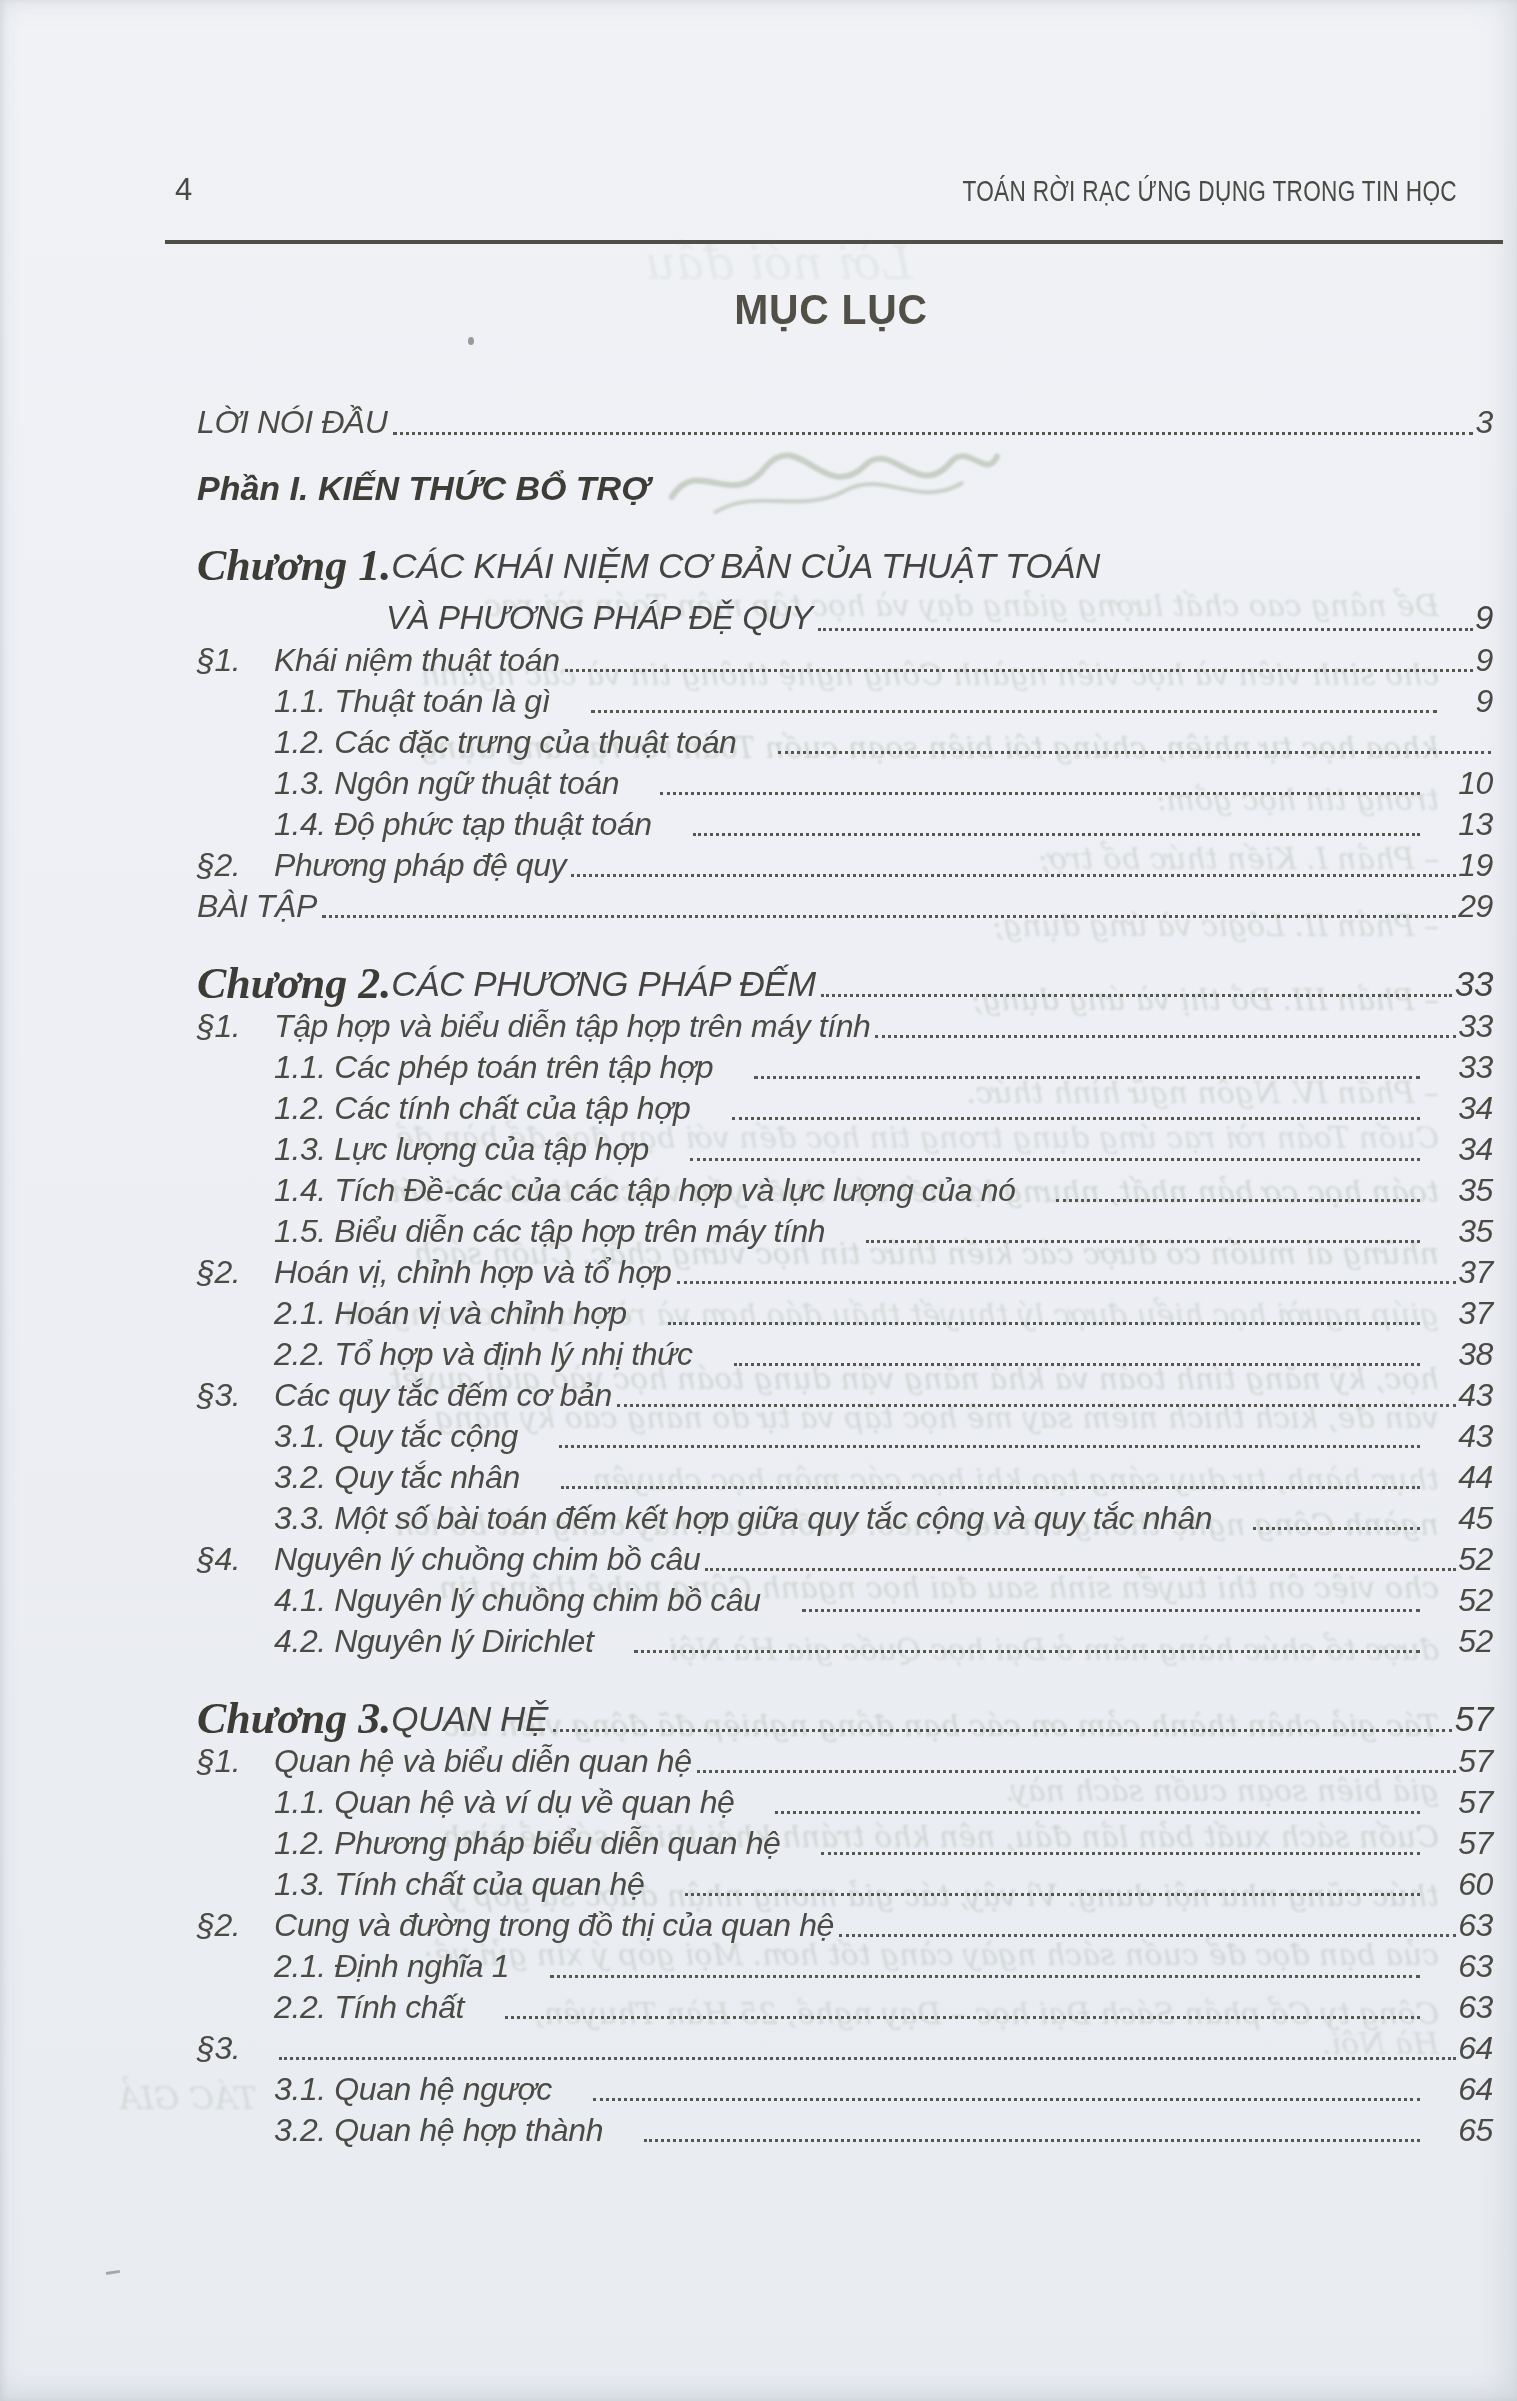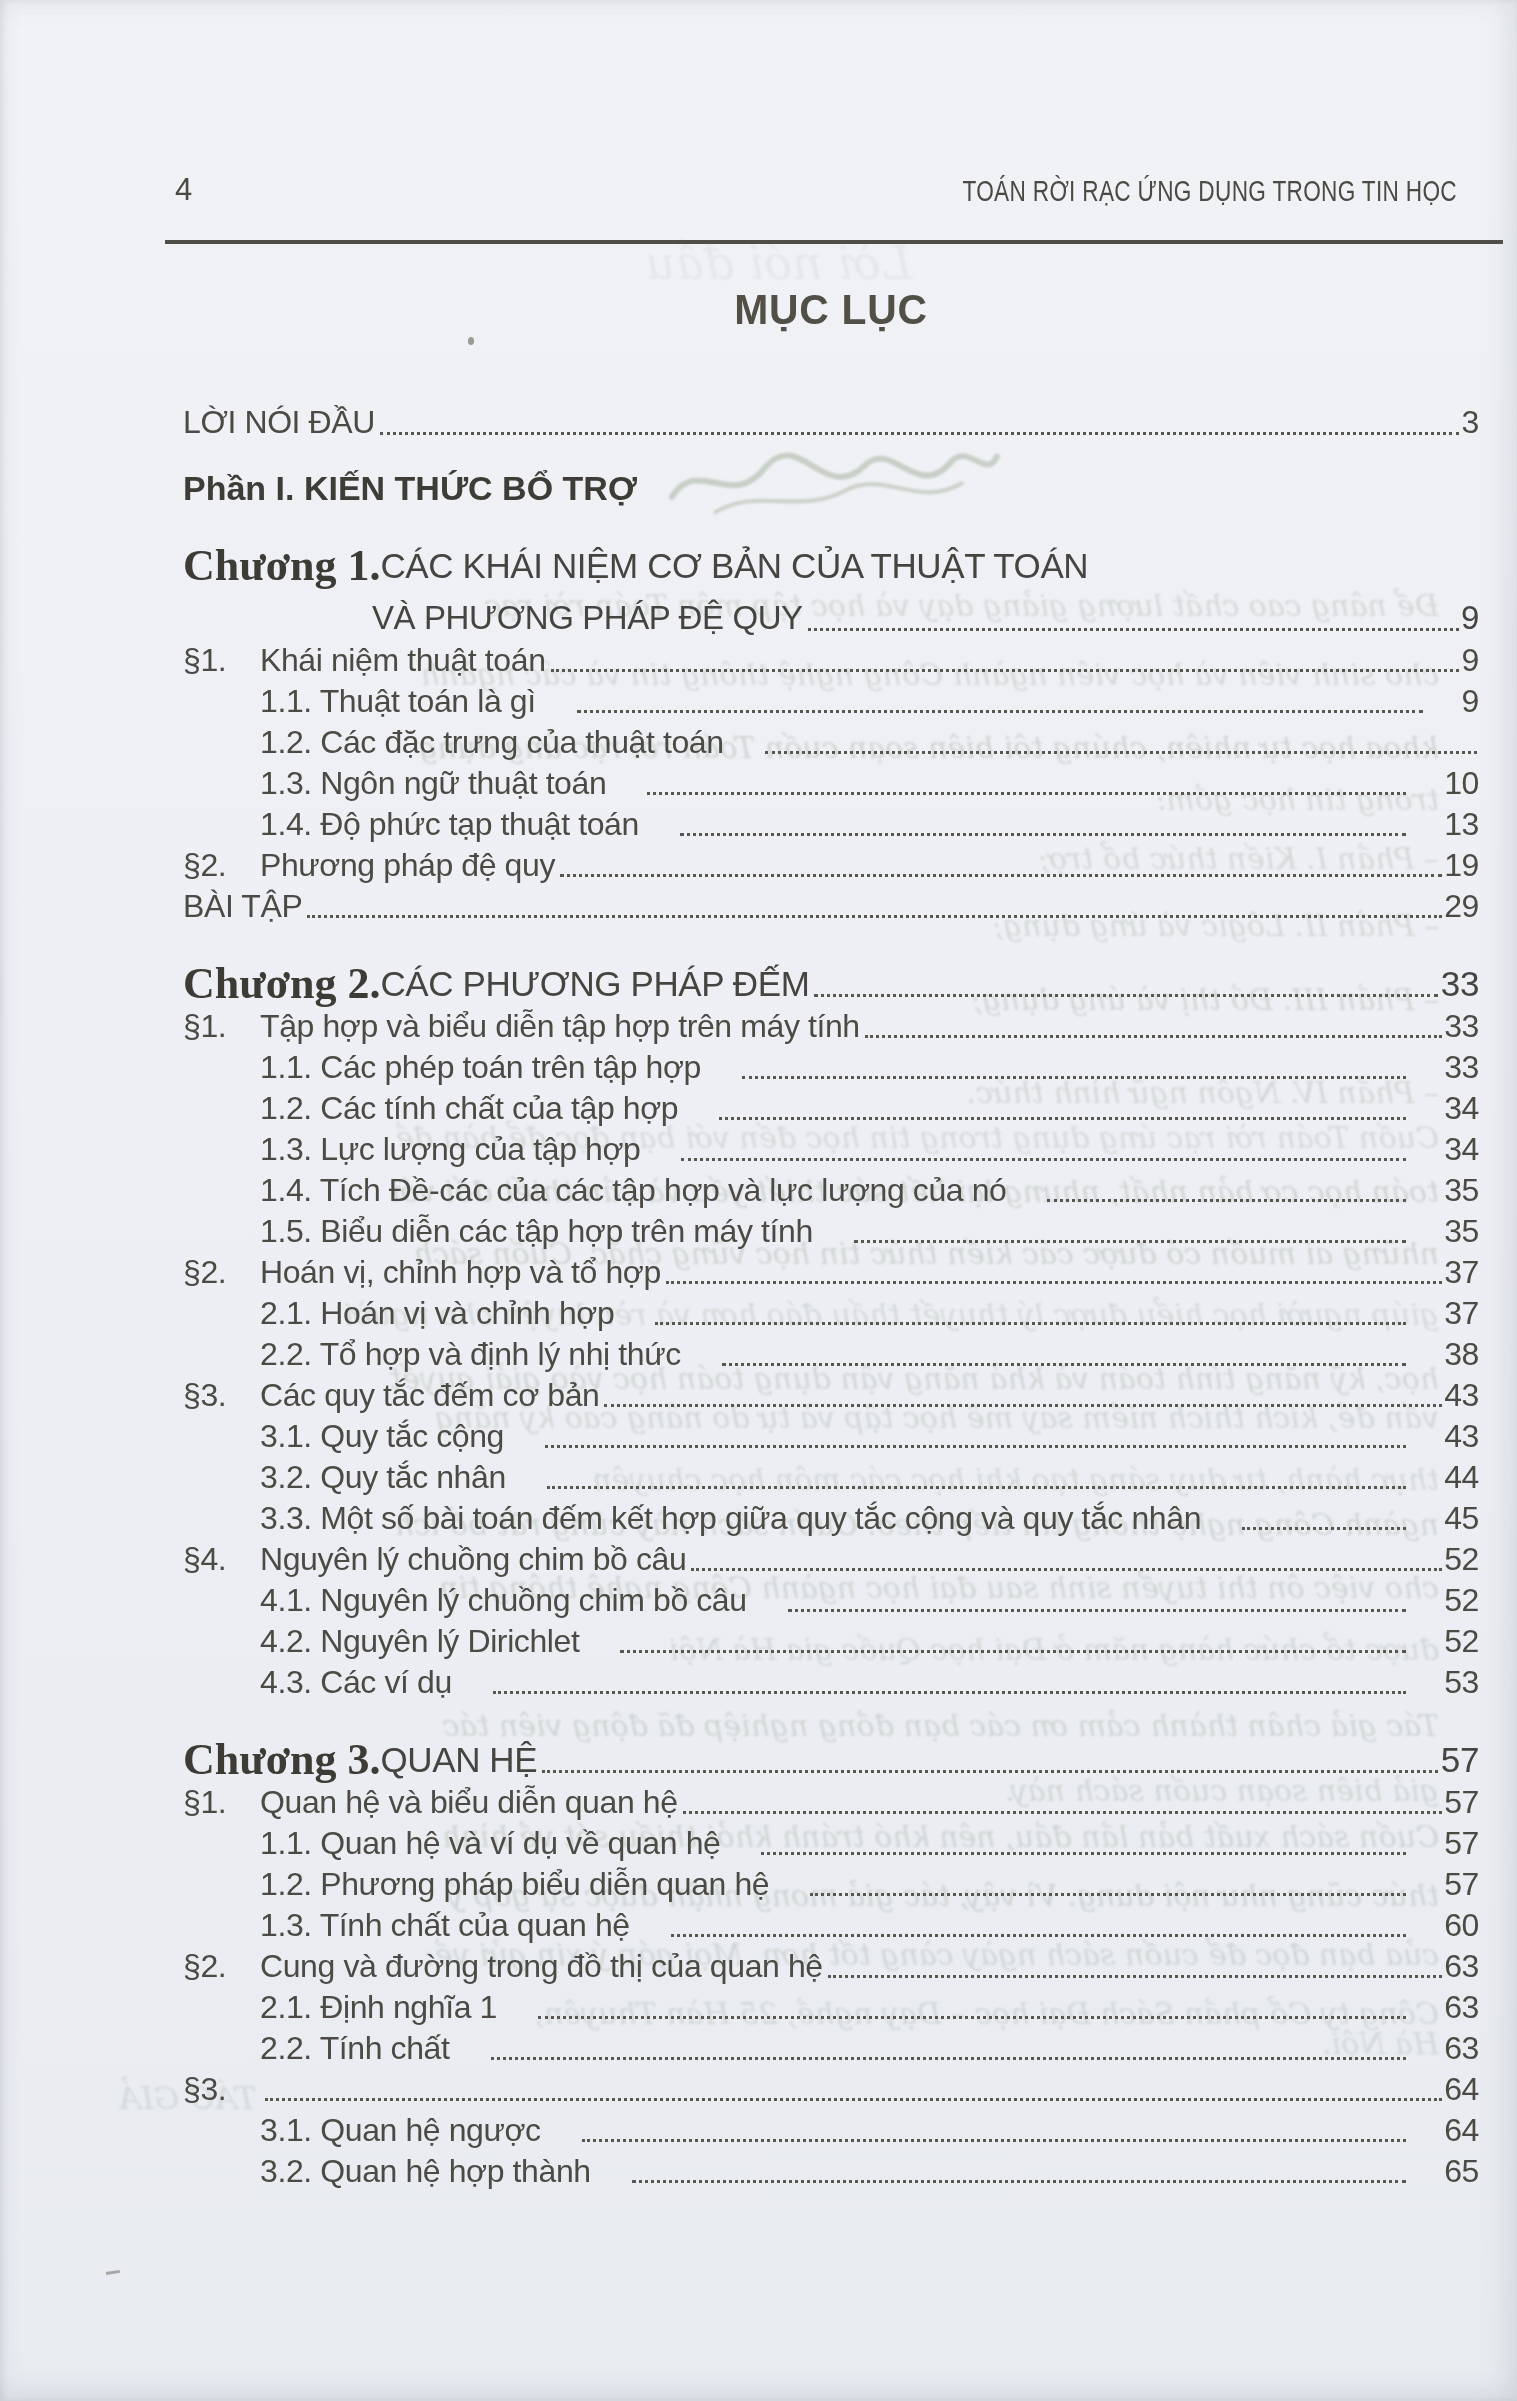--- a/index.html
+++ b/index.html
@@ -39,21 +39,21 @@
     transform:scaleX(.78);transform-origin:right bottom;
   }
   .header-rule{position:absolute;top:240px;left:165px;width:1338px;height:4.2px;background:#4f4e47;z-index:1;}
   
   .doc-title{
     position:absolute;top:285px;left:183px;width:1296px;z-index:1;
     text-align:center;font-size:43px;font-weight:bold;letter-spacing:0.8px;
     color:#514f46;transform:scaleX(.95);
   }
   
-  .toc{position:absolute;top:402px;left:183px;width:1296px;z-index:1;}
+  .toc{position:absolute;top:402px;left:197px;width:1296px;z-index:1;font-style:italic;}
   .row{
     display:flex;align-items:flex-end;
     font-size:32px;line-height:41px;letter-spacing:-0.4px;
     white-space:nowrap;color:#4b4a44;
   }
   .row .num{flex:0 0 77px;}
   .row .label{flex:0 0 auto;}
   .row .dots{flex:1 1 auto;min-width:17px;border-bottom:3.4px dotted #57564f;margin:0 2.5px 8.4px 5px;}
   .row .pg{flex:0 0 auto;text-align:right;}
   .row.sub{padding-left:77px;gap:36px;}
@@ -255,25 +255,20 @@
       <div class="row sub">
         <span class="label">4.1. Nguyên lý chuồng chim bồ câu</span>
         <span class="dots"></span>
         <span class="pg">52</span>
       </div>
       <div class="row sub">
         <span class="label">4.2. Nguyên lý Dirichlet</span>
         <span class="dots"></span>
         <span class="pg">52</span>
       </div>
-      <div class="row sub">
-        <span class="label">4.3. Các ví dụ</span>
-        <span class="dots"></span>
-        <span class="pg">53</span>
-      </div>
       <div class="row chapter">
         <span class="num">Chương 3.</span>
         <span class="label">QUAN HỆ</span>
         <span class="dots"></span>
         <span class="pg">57</span>
       </div>
       <div class="row section">
         <span class="num">§1.</span>
         <span class="label">Quan hệ và biểu diễn quan hệ</span>
         <span class="dots"></span>

